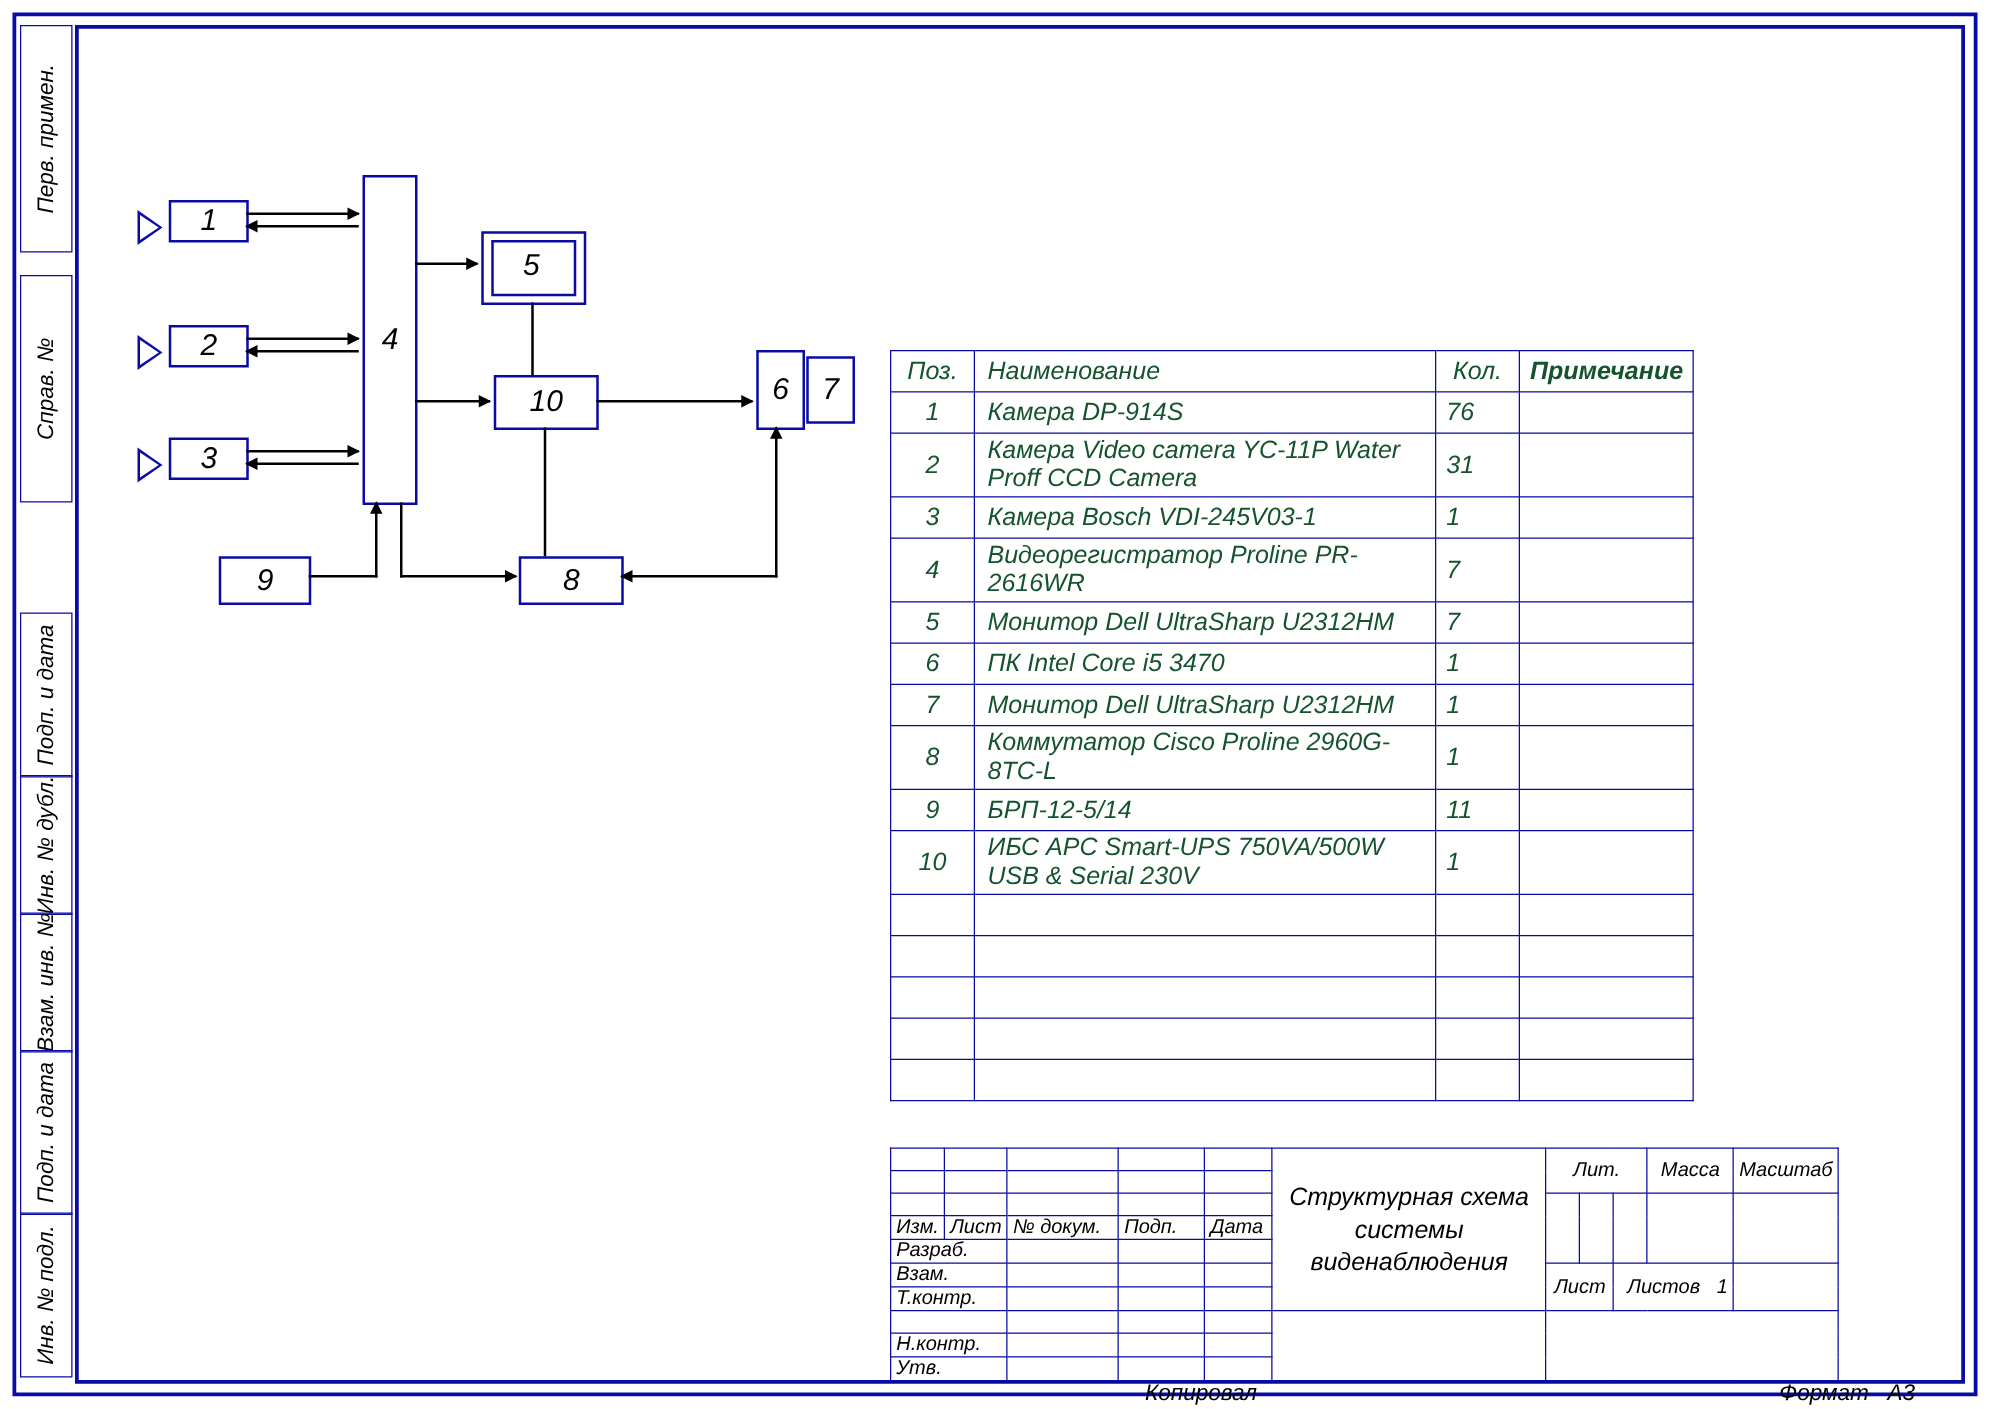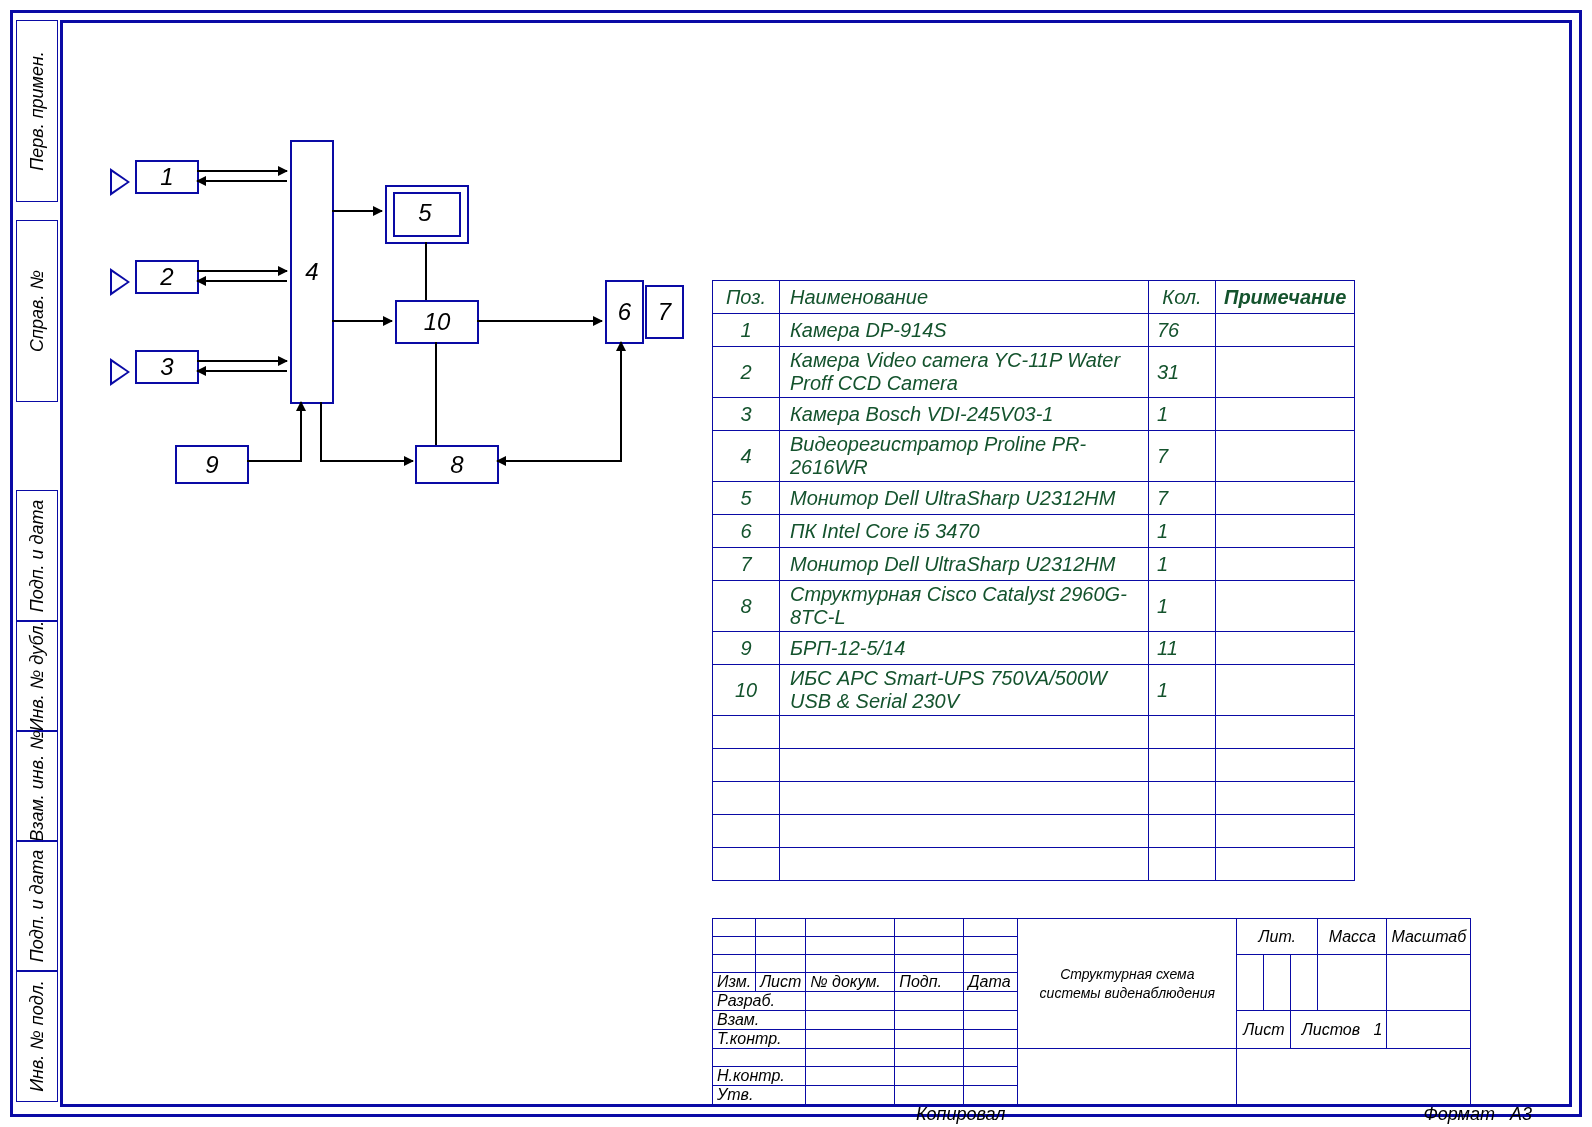--- a/index.html
+++ b/index.html
@@ -287,21 +287,21 @@
           <td class="c-note"></td>
         </tr>
         <tr>
           <td class="c-pos">7</td>
           <td class="c-name">Монитор Dell UltraSharp U2312HM</td>
           <td class="c-qty">1</td>
           <td class="c-note"></td>
         </tr>
         <tr>
           <td class="c-pos">8</td>
-          <td class="c-name">Структурная Cisco Catalyst 2960G-8TC-L</td>
+          <td class="c-name">Коммутатор Cisco Proline 2960G-8TC-L</td>
           <td class="c-qty">1</td>
           <td class="c-note"></td>
         </tr>
         <tr>
           <td class="c-pos">9</td>
           <td class="c-name">БРП-12-5/14</td>
           <td class="c-qty">11</td>
           <td class="c-note"></td>
         </tr>
         <tr>
@@ -345,27 +345,27 @@
 
   <table class="tb" style="left:712px;bottom:22px;">
 
     <tbody>
         <tr style="height:18px">
           <td style="width:25px"></td>
           <td style="width:25px"></td>
           <td style="width:80px"></td>
           <td style="width:60px"></td>
           <td style="width:45px"></td>
-        <td rowspan="7" style="width:210px;text-align:center;font-size:14px;line-height:1.3">
+        <td rowspan="7" style="width:210px;text-align:center;font-size:20px;line-height:1.3">
           <span>Структурная схема</span><br>
           <span>системы виденаблюдения</span>
         </td>
         <td colspan="3" rowspan="2" style="width:60px;text-align:center">Лит.</td>
         <td rowspan="2" style="width:60px;text-align:center">Масса</td>
-        <td rowspan="2" style="width:75px;text-align:center">Масштаб</td>
+        <td rowspan="2" style="width:75px;">Масштаб</td>
     </tr>
     <tr style="height:18px">
           <td></td>
           <td></td>
           <td></td>
           <td></td>
           <td></td>
         </tr>
     <tr style="height:18px">
           <td></td>

